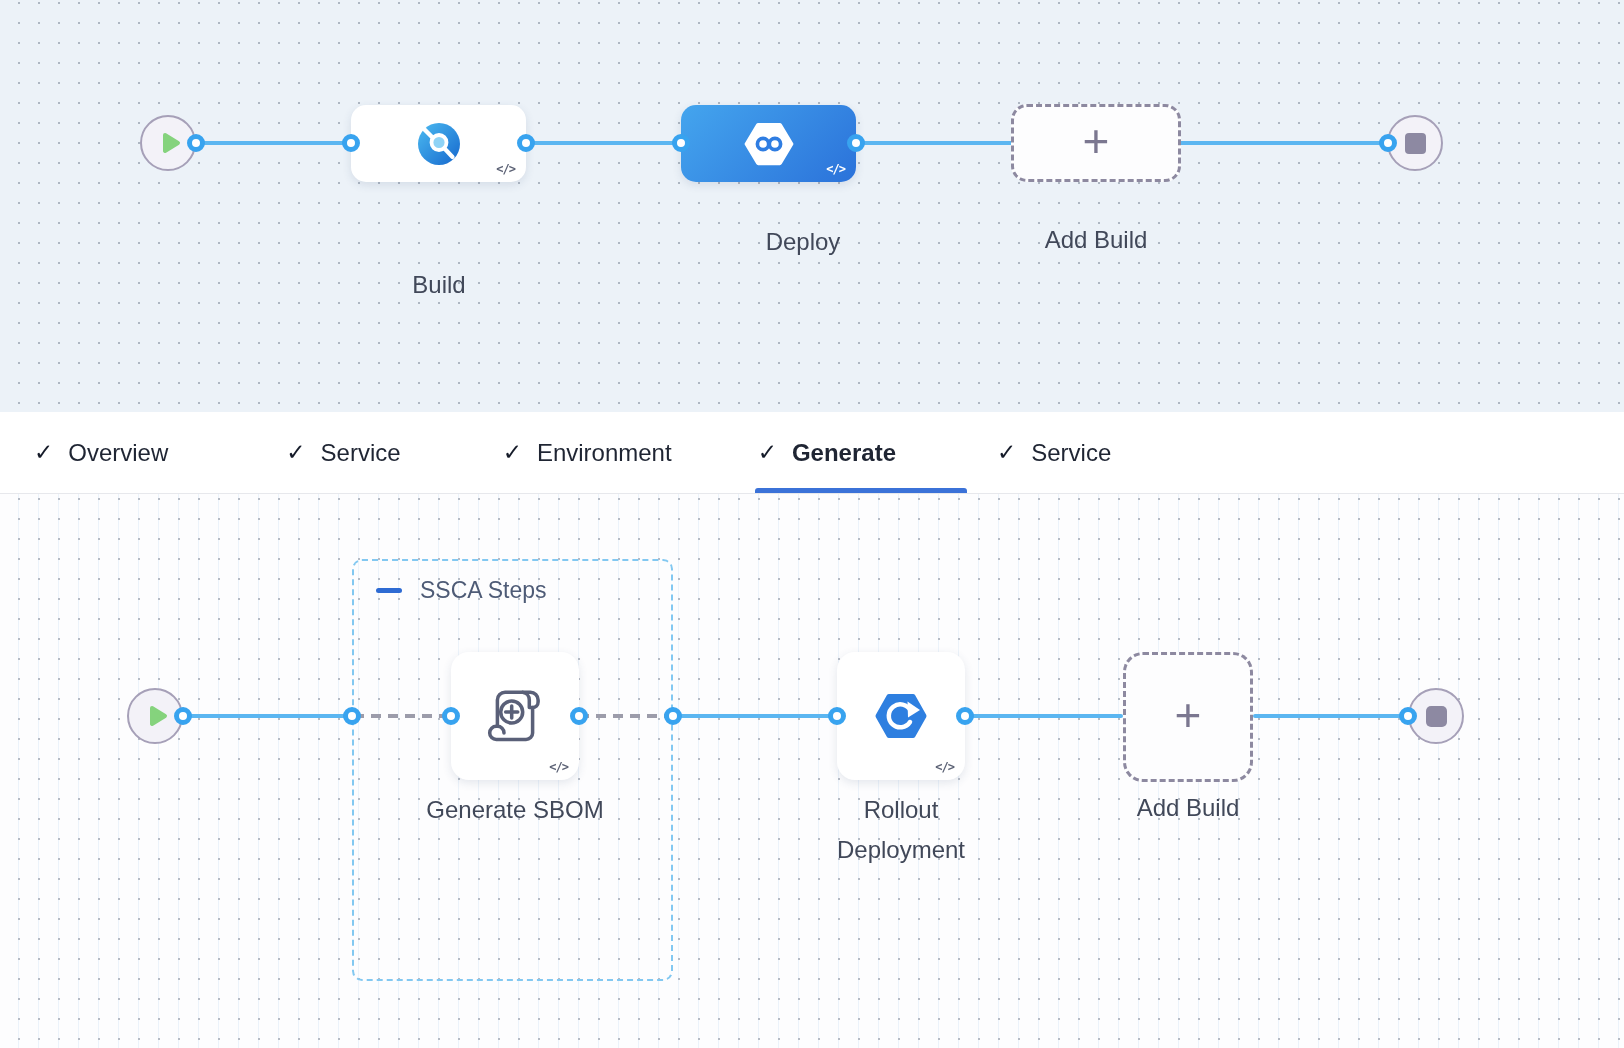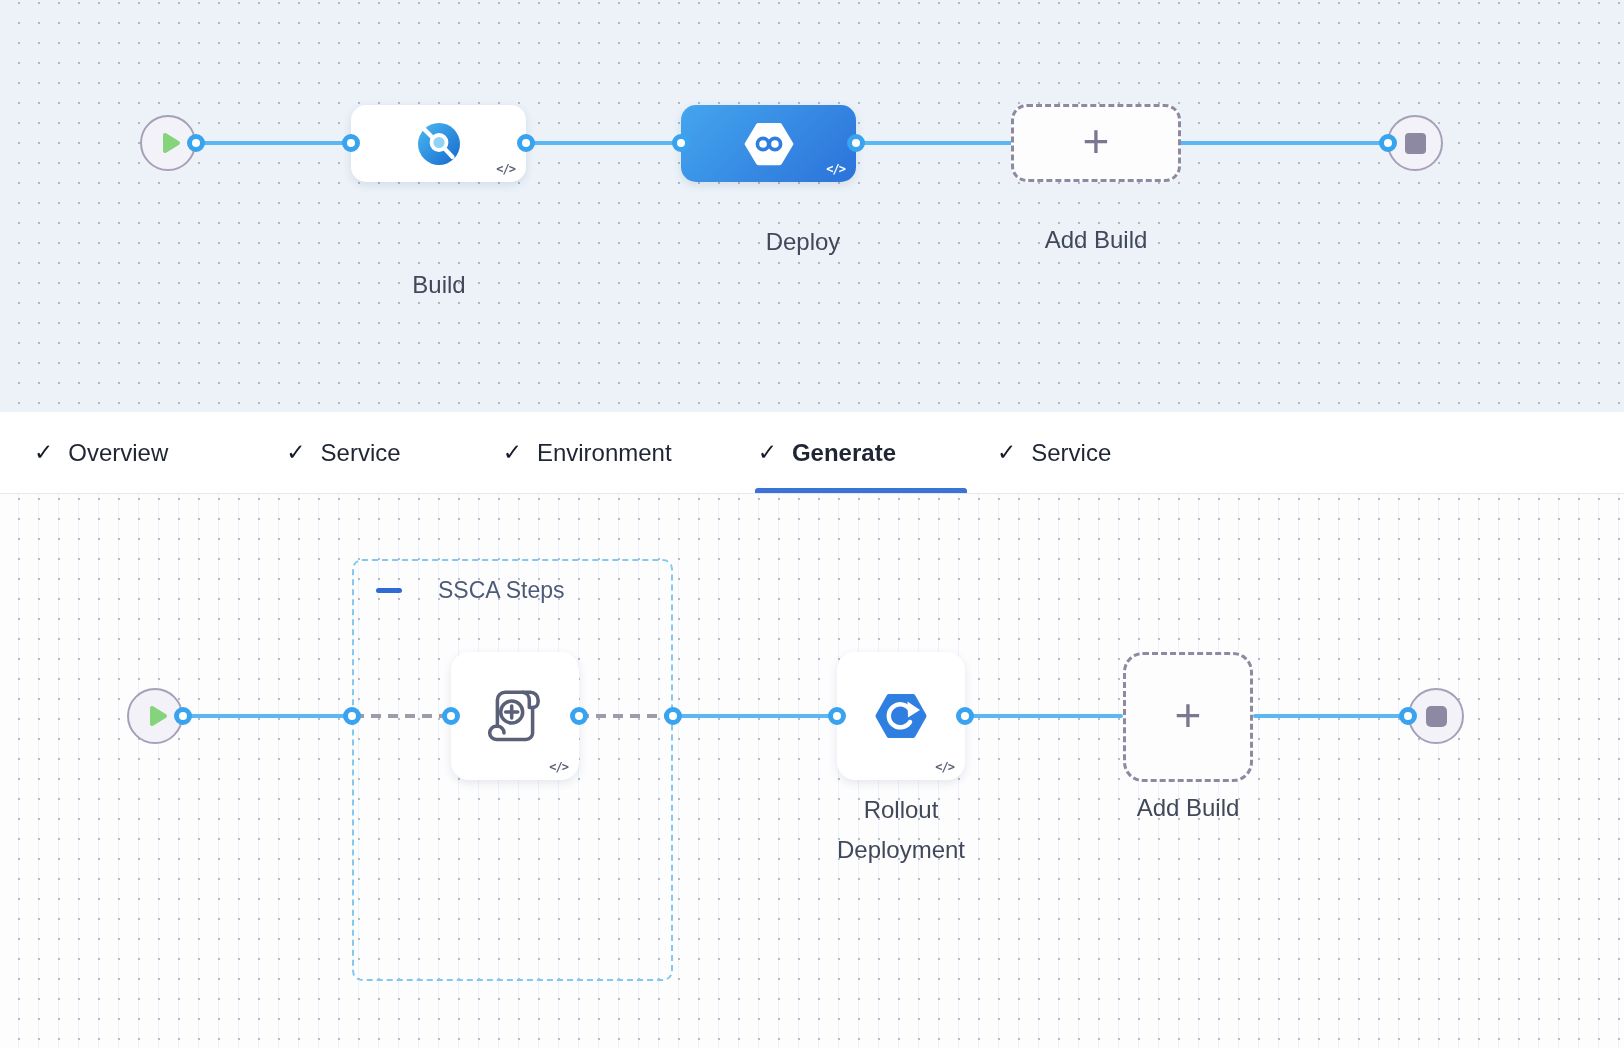--- a/index.html
+++ b/index.html
@@ -94,21 +94,21 @@
 
   
   .step-group{
     position:absolute;border:2px dashed #82c8f1;border-radius:10px;
     box-sizing:border-box;z-index:2;background:transparent;
   }
   .group-head{
     position:absolute;left:22px;top:16px;display:flex;align-items:center;gap:18px;
   }
   .minus-bar{width:26px;height:5px;background:#2e6bd3;border-radius:3px;cursor:pointer;}
-  .group-title{font-size:23px;color:#4e5b76;padding-left:18px;}
+  .group-title{font-size:23px;color:#4e5b76;}
 </style>
 </head>
 <body>
 
 <div class="screen">
 
   <div class="stage-canvas">
 
     <div class="h-line" style="left:170px;top:141px;width:1232px;"></div>
 
@@ -222,20 +222,21 @@
           <path d="M37 12 h-16 a7 7 0 0 0 -7 7 v24"></path>
           <path d="M14 43 h-1 a6 6 0 0 0 -6 6 a6 6 0 0 0 6 6 h27 a6 6 0 0 0 6 -6 v-23"></path>
           <path d="M20 49 a6 6 0 0 0 -6 -6"></path>
           <circle cx="27" cy="30" r="10"></circle>
           <line x1="21.5" y1="30" x2="32.5" y2="30"></line>
           <line x1="27" y1="24.5" x2="27" y2="35.5"></line>
         </svg>
       </span>
       <span class="code-badge">&lt;/&gt;</span>
     </div>
+    <div class="node-label" style="left:365px;top:296px;width:300px;">Generate SBOM</div>
 
     <div class="card" style="left:837px;top:158px;width:128px;height:128px;border-radius:18px;">
       <span style="display:flex;">
         <svg width="56" height="56" viewBox="0 0 56 56">
           <path d="M5 28 L16 8.5 H40 L51 28 L40 47.5 H16 Z" fill="#2e7fe0" stroke="#2e7fe0" stroke-width="5" stroke-linejoin="round"></path>
           <path d="M37 34 A11.5 11.5 0 1 1 37.5 22.5" fill="none" stroke="#fff" stroke-width="4.5" stroke-linecap="round"></path>
           <polygon points="34.5,13.5 47,22 35,29.5" fill="#fff"></polygon>
         </svg>
       </span>
       <span class="code-badge">&lt;/&gt;</span>

